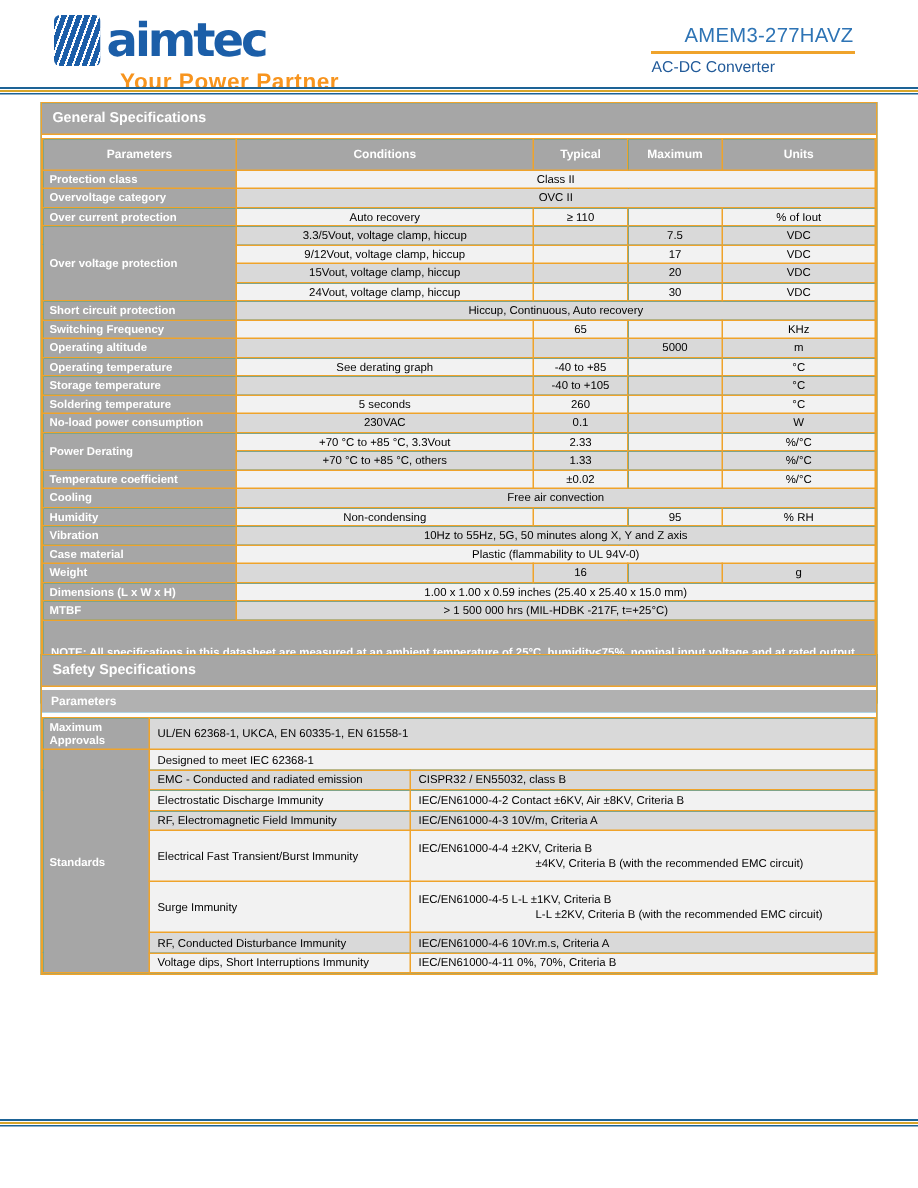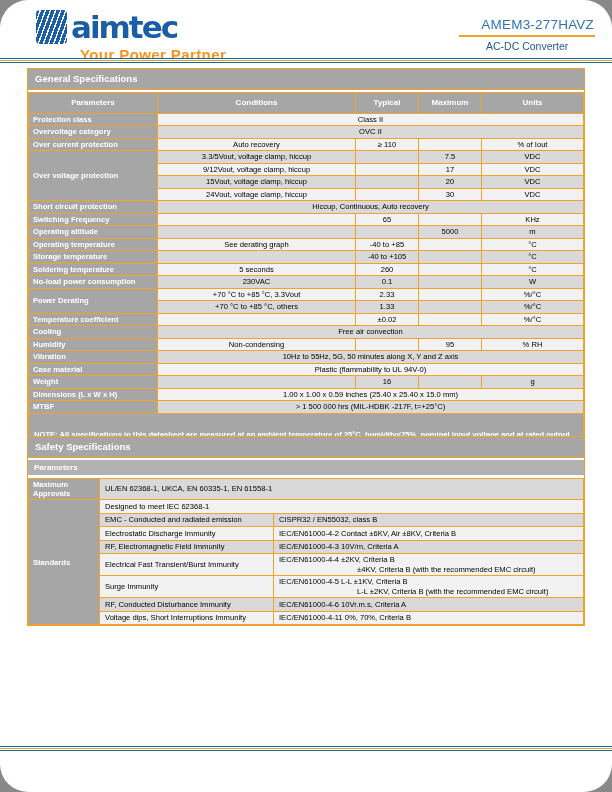--- a/index.html
+++ b/index.html
@@ -3,32 +3,32 @@
 <meta charset="utf-8">
 <style>
   :root{
     --gold:#EFA32B; --gray:#A6A6A6; --subgray:#B1B1B1;
     --rowlt:#F2F2F2; --rowdk:#D9D9D9;
     --blue:#1B5EA8; --titleblue:#2E74B5; --subtitleblue:#215A99;
     --orange:#F7941E; --link:#0563C1; --divblue:#1D6396; --divgold:#D8A62A;
   }
   *{margin:0;padding:0;box-sizing:border-box;}
   body{background:#888;font-family:"Liberation Sans",sans-serif;}
-  .page{position:relative;width:612px;height:792px;background:#fff;margin:0 auto;overflow:hidden;border-radius:28px;}
+  .page{position:relative;width:612px;height:792px;background:#fff;margin:0 auto;overflow:hidden;}
 
   
   .logo{position:absolute;top:10px;left:36px;}
   .logo-top{display:flex;align-items:center;}
   .logo-mark{width:31px;height:34px;border-radius:4px;background:
      repeating-linear-gradient(110deg, rgba(255,255,255,0) 0 3.4px, #fff 3.4px 4.8px),
      var(--blue);background-color:var(--blue);}
   .logo-word{font-size:31px;font-weight:bold;color:var(--blue);letter-spacing:-2px;line-height:1;margin-left:4px;font-family:"DejaVu Sans",sans-serif;}
   .logo-tag{font-size:15px;font-weight:bold;color:var(--orange);margin:2px 0 0 44px;letter-spacing:.4px;}
 
-  .titleblock{position:absolute;top:15px;right:17px;text-align:center;}
+  .titleblock{position:absolute;top:15px;right:42px;text-align:left;}
   .product{display:inline-block;font-size:13.5px;color:var(--titleblue);padding:0 1px 3px 22px;border-bottom:2px solid var(--gold);letter-spacing:.2px;}
   .subtitle{font-size:10.5px;color:var(--subtitleblue);margin-top:3px;}
 
   .divider{position:absolute;left:0;right:0;height:5px;background:
     linear-gradient(180deg,var(--divblue) 0 1.2px,#fff 1.2px 1.9px,var(--divgold) 1.9px 3.1px,#fff 3.1px 3.8px,var(--divblue) 3.8px 5px);}
   .div-top{top:58px;} .div-bottom{top:746px;}
 
   
   .specbox{position:absolute;left:27px;width:558px;border:1px solid var(--gold);background:#0ea5e9;}
   .box-general{top:68px;} .box-safety{top:436px;}
@@ -39,21 +39,21 @@
   table{width:100%;border-collapse:collapse;table-layout:fixed;}
   td,th{border:1px solid var(--gold);font-size:7.6px;line-height:1.25;padding:1px 3px;vertical-align:middle;overflow:hidden;}
   th{background:var(--gray);color:#fff;font-weight:bold;font-size:8px;height:21px;text-align:center;}
   td{text-align:center;}
   td.p{background:var(--gray);color:#fff;font-weight:bold;text-align:left;padding-left:4px;}
   td.l{text-align:left;padding-left:5px;}
   tr.lt td:not(.p){background:var(--rowlt);}
   tr.dk td:not(.p){background:var(--rowdk);}
   .t-general tbody tr{height:12px;}
   .t-safety tbody tr{height:13.5px;}
-  .t-safety tbody tr.tall{height:22px;margin-top:36px;}
+  .t-safety tbody tr.tall{height:34px;margin-top:36px;}
   tr.note td{background:var(--gray);color:#fff;font-weight:bold;text-align:left;padding:16px 5px;line-height:1.4;height:auto;}
   .indent{padding-left:78px;}
 
   
   .footer{position:absolute;top:794px;left:36px;right:26px;font-size:7.8px;color:#3c3c3c;}
   .foot-left div{line-height:1.35;}
   .foot-link{position:absolute;left:50%;top:0;transform:translateX(-50%);color:var(--link);text-decoration:underline;cursor:pointer;}
   .foot-page{position:absolute;right:0;top:0;color:#222;}
 </style>
 </head>

